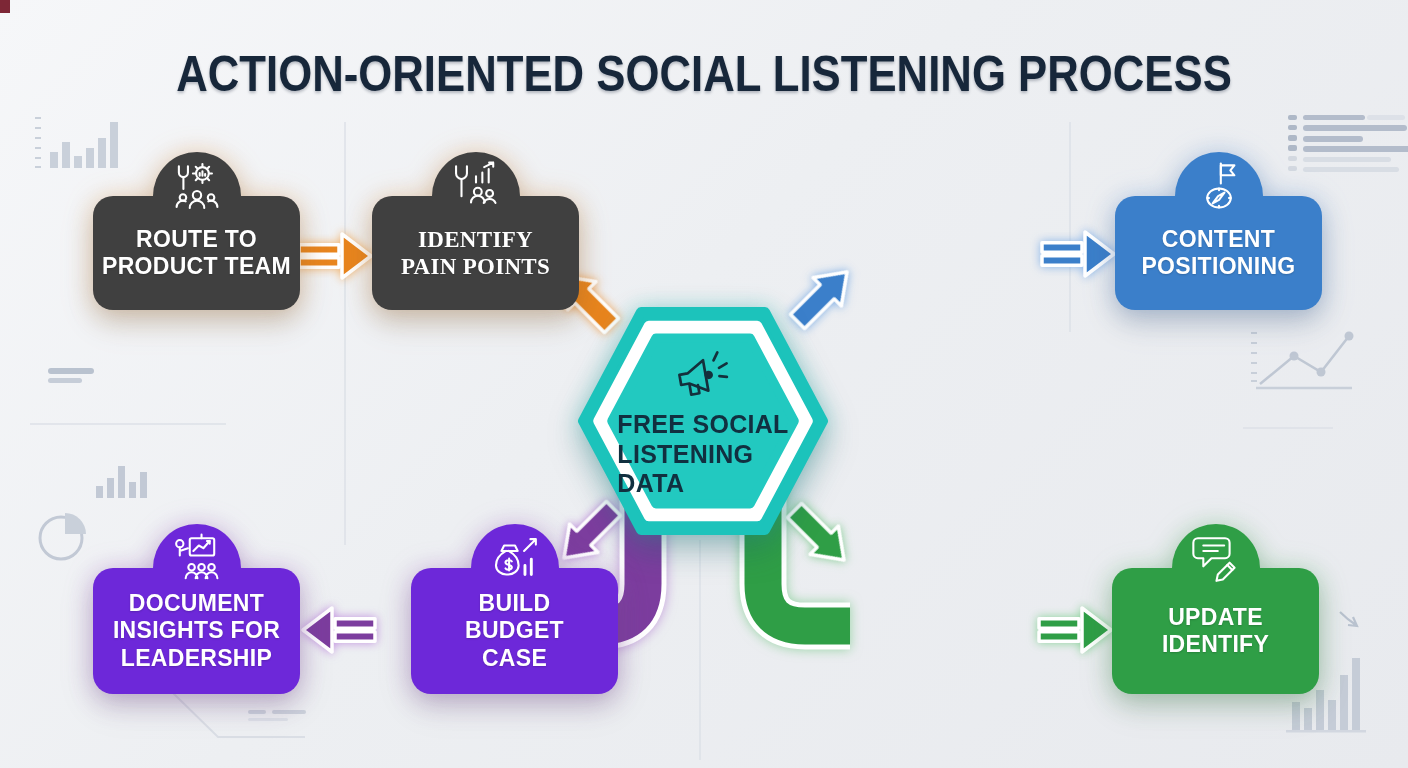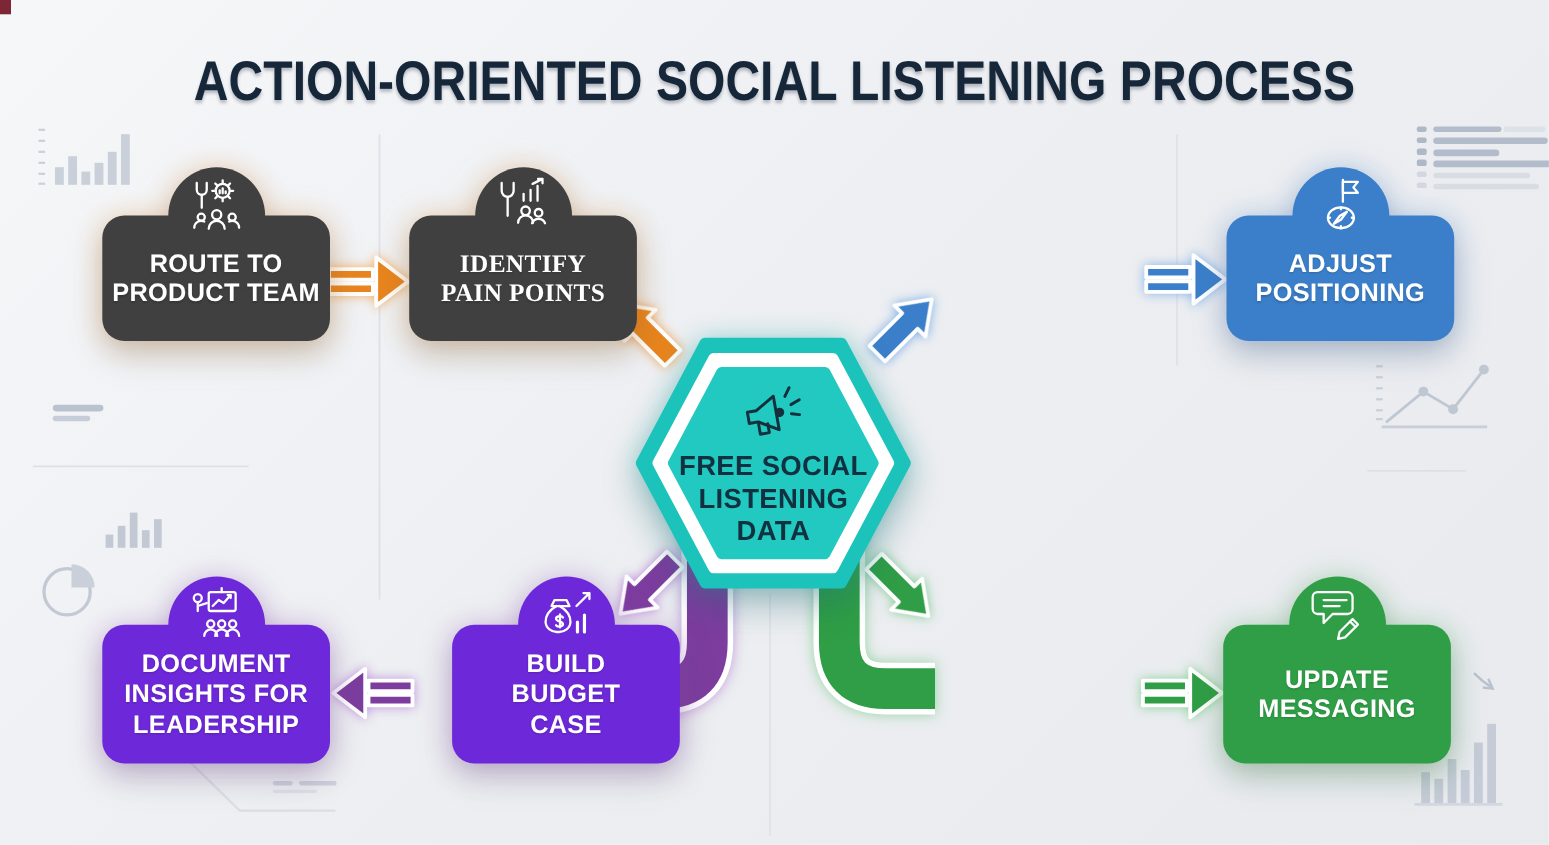--- a/index.html
+++ b/index.html
@@ -44,21 +44,21 @@
   .c-blue{filter:drop-shadow(0 12px 14px rgba(30,45,70,.22)) drop-shadow(0 0 12px rgba(90,150,225,.30));}
   .c-purple{filter:drop-shadow(0 12px 14px rgba(50,30,65,.22)) drop-shadow(0 0 12px rgba(165,95,205,.30));}
   .c-green{filter:drop-shadow(0 12px 14px rgba(25,55,30,.22)) drop-shadow(0 0 12px rgba(85,190,105,.30));}
 
   .hexagon{position:absolute;left:577px;top:306px;width:252px;height:230px;z-index:2;}
   .hexagon .hex-svg{position:absolute;inset:0;
     filter:drop-shadow(0 14px 16px rgba(25,60,75,.28)) drop-shadow(0 0 10px rgba(40,200,190,.35));}
   .hex-content{position:absolute;inset:0;display:flex;flex-direction:column;
     align-items:center;justify-content:flex-start;padding-top:42px;box-sizing:border-box;}
   .hex-label{color:#113040;font-weight:bold;font-size:25px;line-height:1.18;
-    text-align:center;white-space:pre-line;letter-spacing:.3px;margin-top:2px;}
+    text-align:left;white-space:pre-line;letter-spacing:.3px;margin-top:2px;}
   .ic{fill:none;stroke:#fff;stroke-width:2.3;stroke-linecap:round;stroke-linejoin:round;}
 </style>
 </head>
 <body>
 
 <div class="stage">
 
   <svg class="layer z0" viewBox="0 0 1408 768">
 
     <g stroke="#dde1e7" stroke-width="1.5" fill="none">
@@ -233,21 +233,21 @@
       <circle cx="47" cy="36" r="3.8"></circle>
           <path d="M40.5 46.5a7 7 0 0 1 13 0"></path>
     </g>
       </svg>
   </div>
 
 
   <div class="node c-blue h-top" style="left:1115px;top:152px;">
     <div class="bump"></div>
     <div class="box">
-      <div class="node-label">ADJUST
+      <div class="node-label">CONTENT
 POSITIONING</div>
     </div>
     <svg class="icon" viewBox="0 0 64 60">
         <g class="ic">
       <path d="M34 3v22"></path>
           <path d="M34 5h15l-4.5 5.5L49 16H34z"></path>
       <ellipse cx="32" cy="41" rx="13" ry="10.5"></ellipse>
       <path d="M25 47l6-8 7-4-6 8z"></path>
       <path d="M32 30.5v2M32 49.5v2M19 41h2M43 41h2"></path>
     </g>
@@ -293,21 +293,21 @@
       <path d="M42 20L55 7M49 7h6v6"></path>
     </g>
       </svg>
   </div>
 
 
   <div class="node c-green h-bot" style="left:1112px;top:524px;">
     <div class="bump"></div>
     <div class="box">
       <div class="node-label">UPDATE
-MESSAGING</div>
+IDENTIFY</div>
     </div>
     <svg class="icon" viewBox="0 0 64 60">
         <g class="ic">
       <path d="M12 6h30a5 5 0 0 1 5 5v12a5 5 0 0 1-5 5H27l-9 9v-9h-6a5 5 0 0 1-5-5V11a5 5 0 0 1 5-5z"></path>
       <path d="M18 14h23M18 20h16"></path>
       <path d="M34 46l13-13 5.5 5.5-13 13-7 1.5z"></path>
           <path d="M44.5 35.5l5.5 5.5"></path>
     </g>
       </svg>
   </div>

